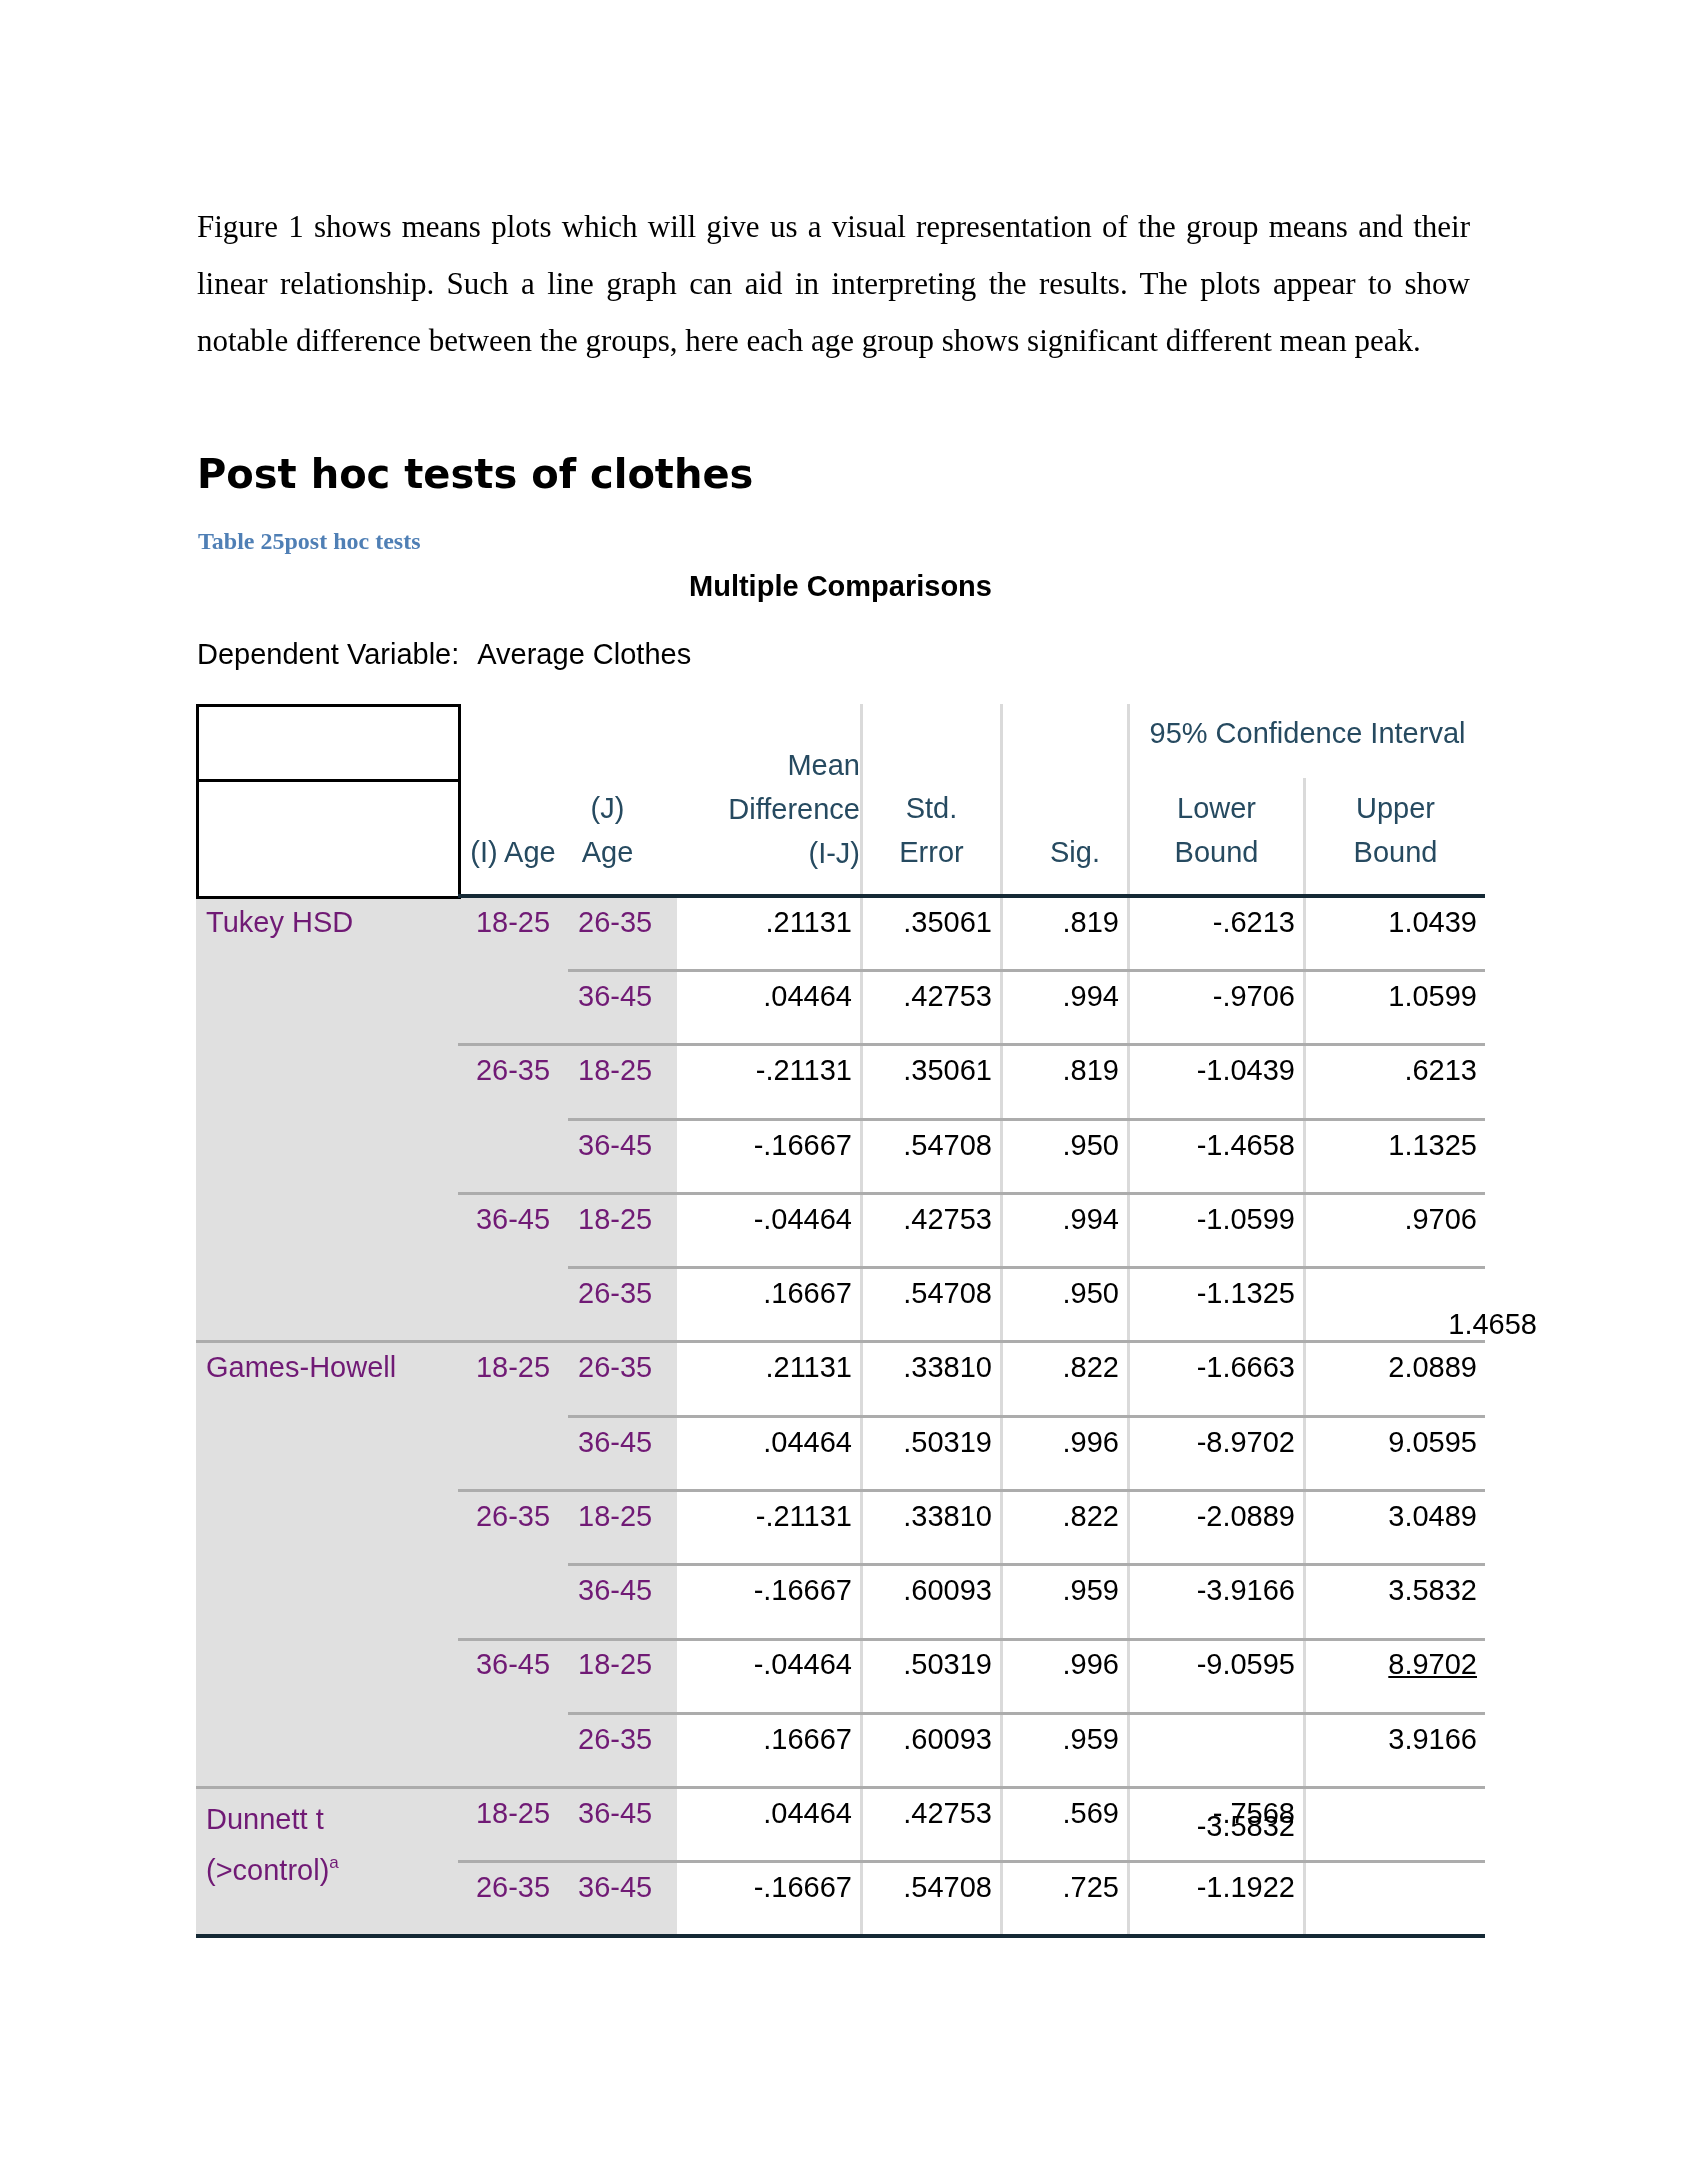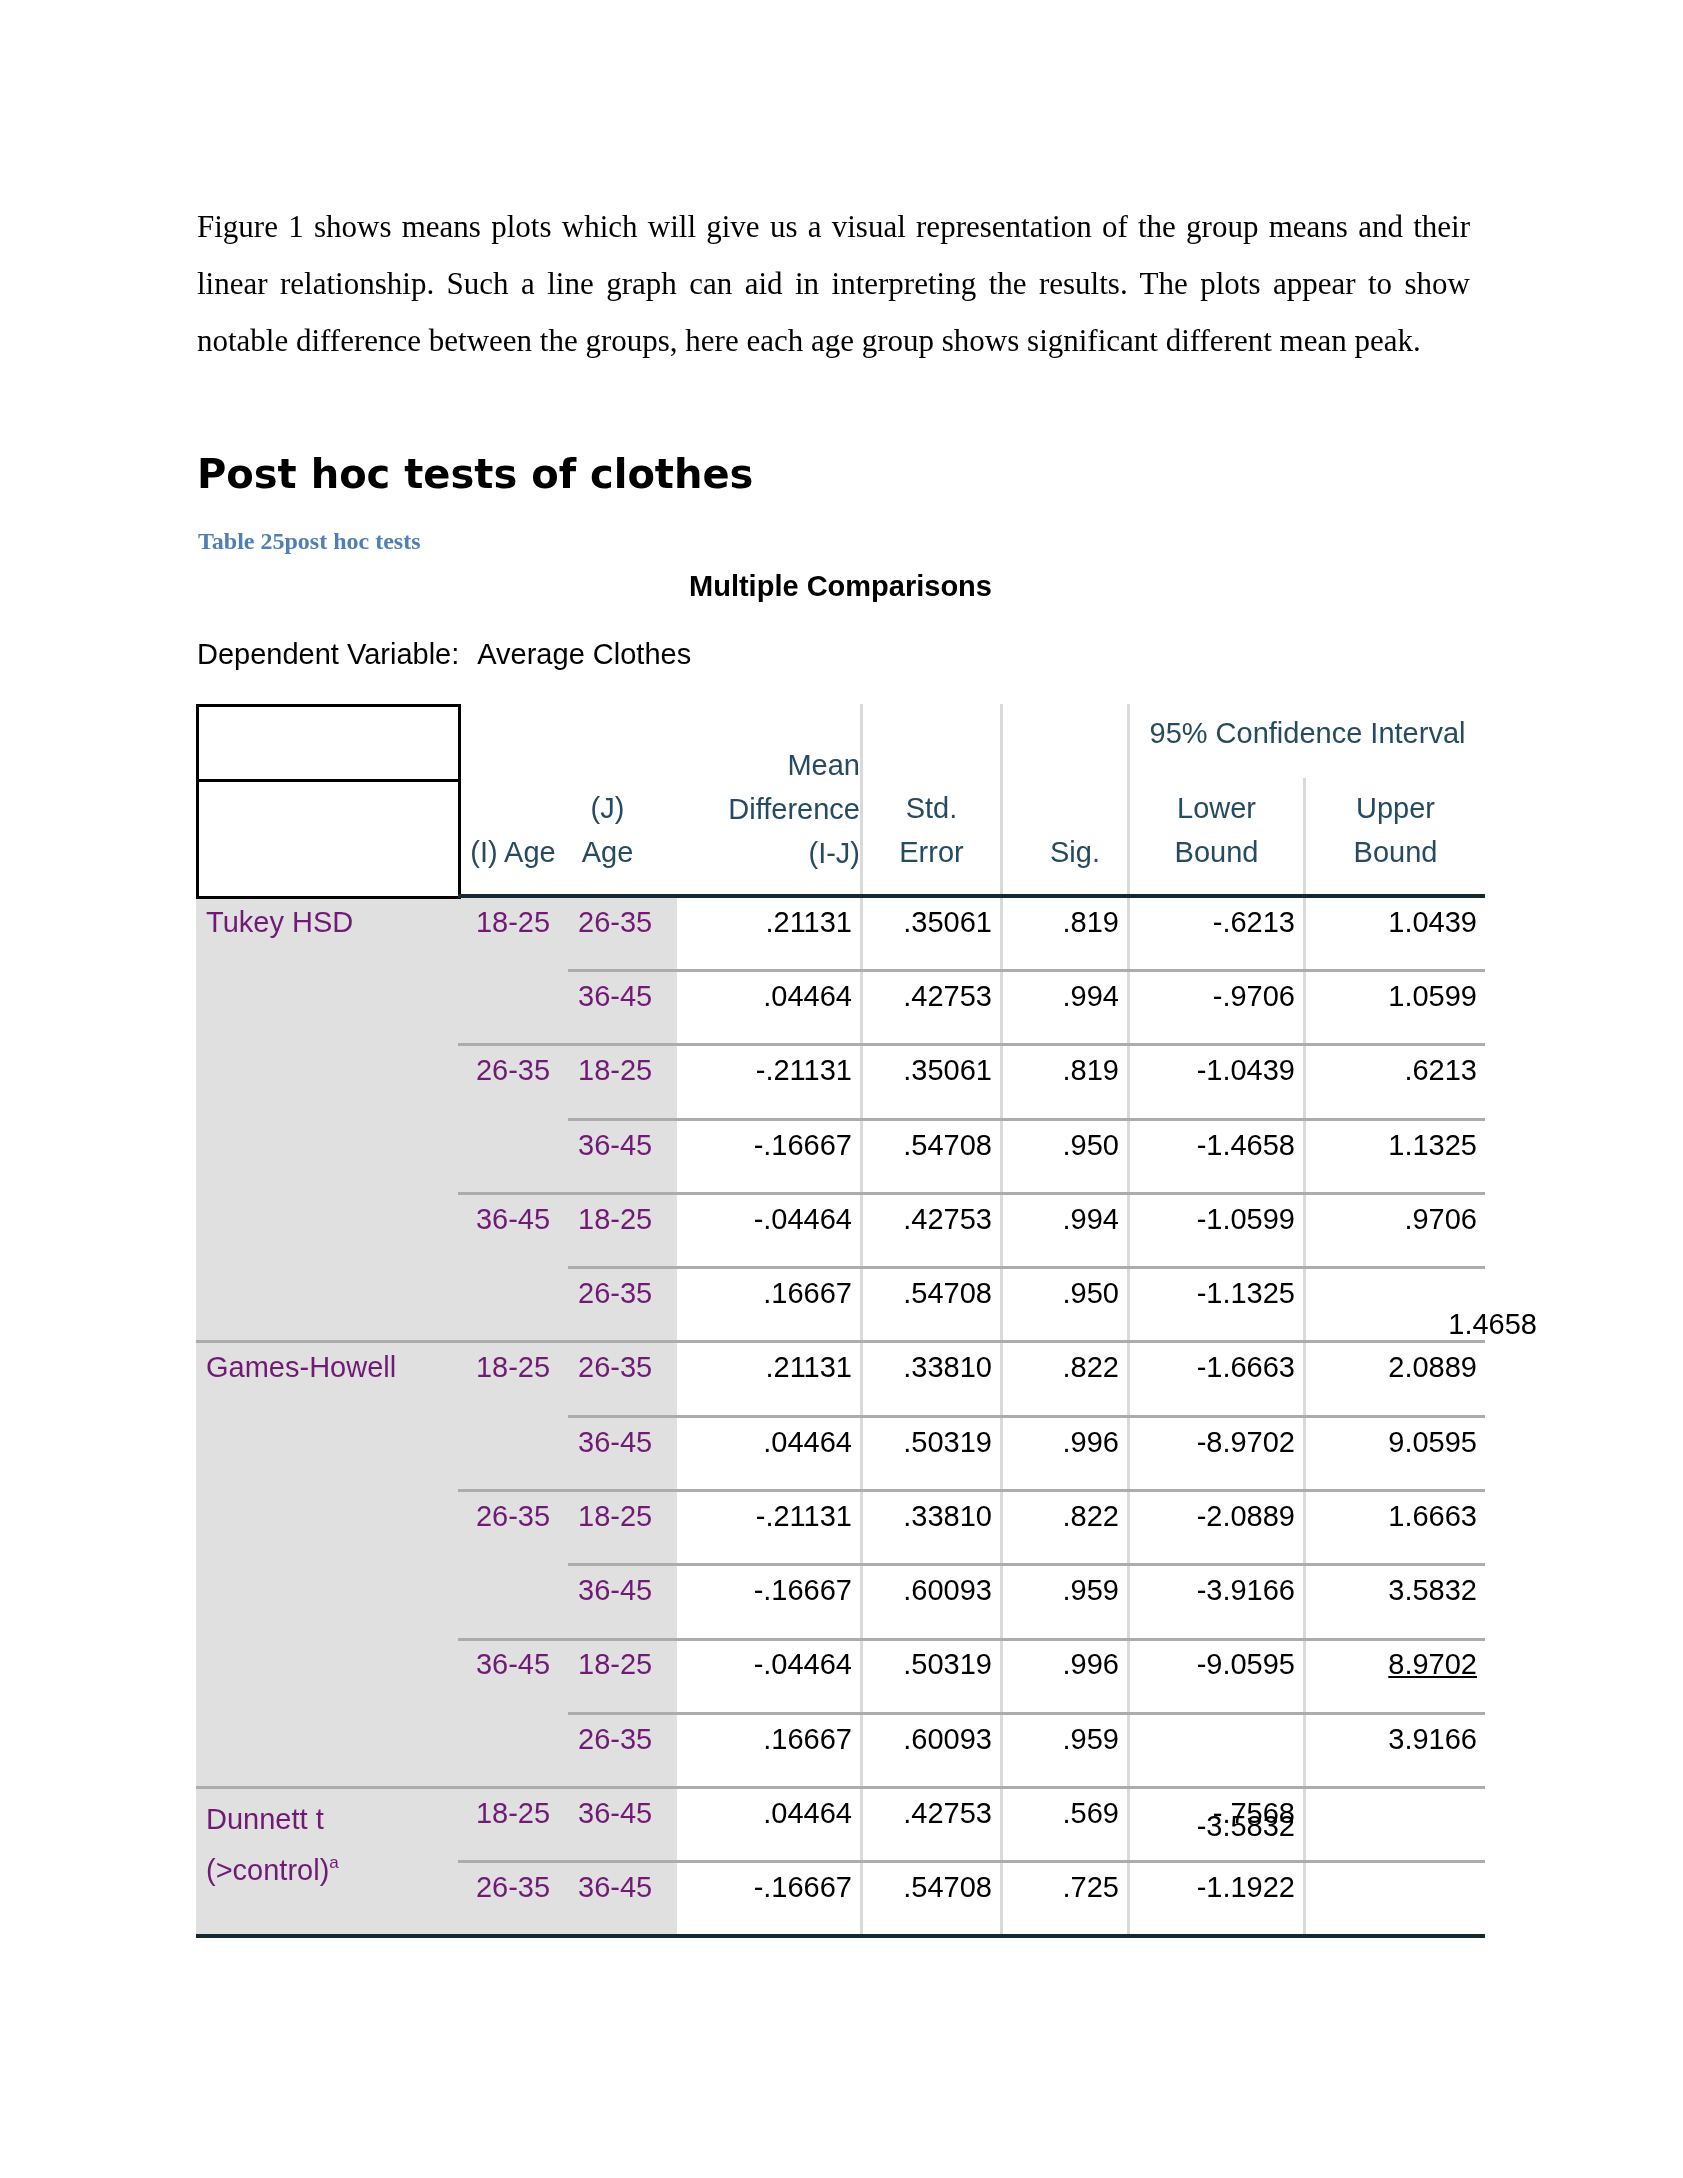--- a/index.html
+++ b/index.html
@@ -185,21 +185,21 @@
         <div class="cell num" style="left: 1306px; top: 1426px; width: 179px;">9.0595</div>
       </div>
       <div class="hline" style="left: 458px; top: 1489px; width: 1027px;"></div>
       <div>
         <div class="cell lbl" style="left: 458px; top: 1500px; width: 110px; text-align: center;">26-35</div>
         <div class="cell lbl" style="left: 568px; top: 1500px; width: 109px; text-align: left; padding-left: 10px;">18-25</div>
         <div class="cell num" style="left: 677px; top: 1500px; width: 183px;">-.21131</div>
         <div class="cell num" style="left: 863px; top: 1500px; width: 137px;">.33810</div>
         <div class="cell num" style="left: 1003px; top: 1500px; width: 124px;">.822</div>
         <div class="cell num" style="left: 1130px; top: 1500px; width: 173px;">-2.0889</div>
-        <div class="cell num" style="left: 1306px; top: 1500px; width: 179px;">1.6663</div>
+        <div class="cell num" style="left: 1306px; top: 1500px; width: 179px;">3.0489</div>
       </div>
       <div class="hline" style="left: 568px; top: 1563px; width: 917px;"></div>
       <div>
         <div class="cell lbl" style="left: 458px; top: 1574px; width: 110px; text-align: center;"></div>
         <div class="cell lbl" style="left: 568px; top: 1574px; width: 109px; text-align: left; padding-left: 10px;">36-45</div>
         <div class="cell num" style="left: 677px; top: 1574px; width: 183px;">-.16667</div>
         <div class="cell num" style="left: 863px; top: 1574px; width: 137px;">.60093</div>
         <div class="cell num" style="left: 1003px; top: 1574px; width: 124px;">.959</div>
         <div class="cell num" style="left: 1130px; top: 1574px; width: 173px;">-3.9166</div>
         <div class="cell num" style="left: 1306px; top: 1574px; width: 179px;">3.5832</div>

